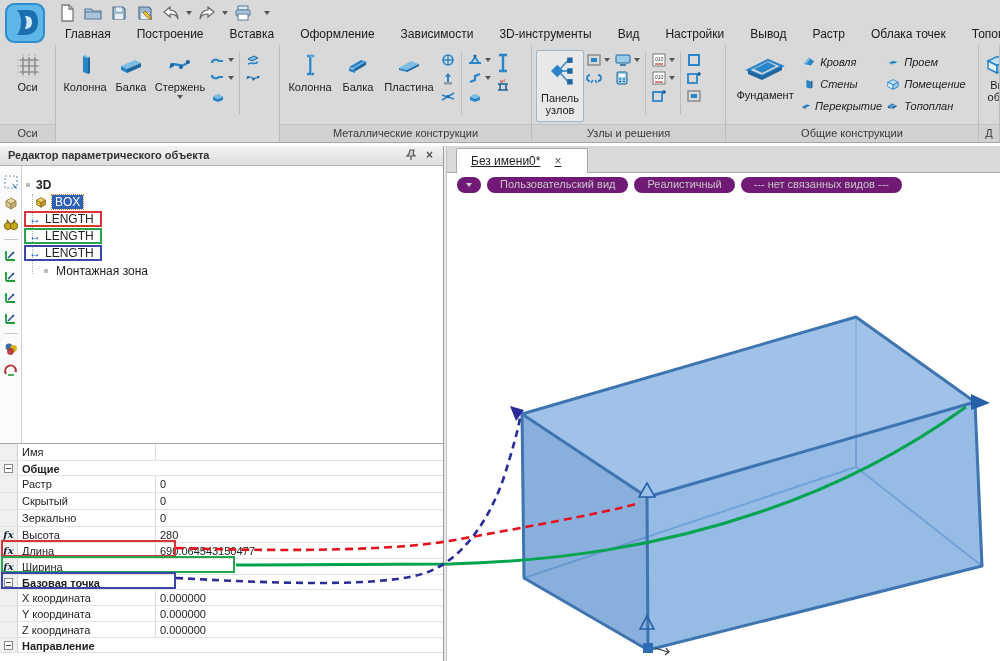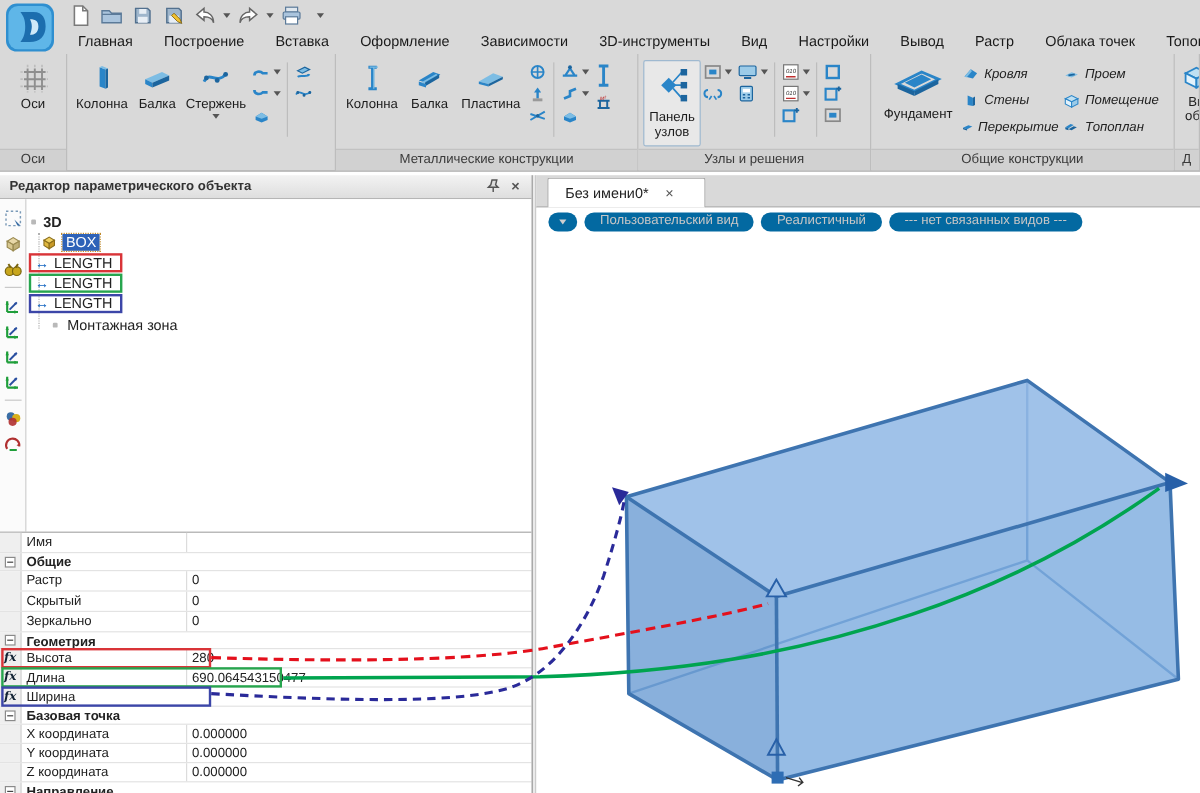--- a/index.html
+++ b/index.html
@@ -55,24 +55,24 @@
   .pval{flex:1;border-left:1px solid #dcdcdc;padding:2px 0 0 4px;color:#222;}
   .h15{height:15px;}.h17{height:17px;}.h16{height:16px;}.h14{height:14px;}
   .minusbox{width:9px;height:9px;border:1px solid #8a8a8a;position:relative;background:#fff;}
   .minusbox:before{content:"";position:absolute;left:1px;right:1px;top:3px;height:1px;background:#444;}
   .fx{font-family:"DejaVu Serif",serif;font-style:italic;font-size:10px;color:#123;font-weight:bold;}
   .outl{position:absolute;border:2px solid;z-index:30;pointer-events:none;}
   
   .splitter{position:absolute;left:443px;top:146px;width:4px;height:515px;background:#eaeaea;border-left:1px solid #9a9a9a;border-right:1px solid #c4c4c4;cursor:col-resize;}
   .vptabs{position:absolute;left:447px;top:146px;width:553px;height:27px;background:#d9d9d9;border-bottom:1px solid #a8a8a8;}
   .doctab{position:absolute;left:9px;top:2px;height:25px;width:132px;background:#fff;border:1px solid #a8a8a8;border-bottom:none;
-     font-size:12px;display:flex;align-items:center;padding:0 8px 0 14px;gap:14px;border-radius:2px 2px 0 0;}
+     font-size:12px;display:flex;align-items:center;padding:0 8px 0 14px;gap:14px;border-radius:2px 2px 0 0;text-decoration:underline;}
   .canvas{position:absolute;left:447px;top:173px;width:553px;height:488px;background:#fff;}
   .pillrow{position:absolute;left:457px;top:177px;display:flex;gap:6px;z-index:10;}
-  .pill{background:#0369a1;color:#c6c6c6;font-size:11px;border-radius:9px;height:16px;padding:1px 13px;white-space:nowrap;}
+  .pill{background:#701a75;color:#c6c6c6;font-size:11px;border-radius:9px;height:16px;padding:1px 13px;white-space:nowrap;}
   .pill.sm{padding:1px 9px;display:flex;align-items:center;}
   .pill .car{border-top-color:#cfcfcf;}
   .overlay{position:absolute;left:0;top:0;width:1000px;height:661px;z-index:40;pointer-events:none;}
   .xchar{color:#555;font-size:12px;line-height:12px;cursor:pointer;}
 </style>
 </head>
 <body>
 
 <svg width="0" height="0" style="position:absolute">
   <defs>
@@ -741,26 +741,20 @@
     <div class="prow h17">
       <div class="pgut"></div>
         <div class="plab">Скрытый</div>
       <div class="pval">0</div>
     </div>
     <div class="prow h17">
       <div class="pgut"></div>
         <div class="plab">Зеркально</div>
       <div class="pval">0</div>
     </div>
-    <div class="prow h14">
-      <div class="pgut">
-          <span class="minusbox"></span>
-        </div>
-      <div class="phead">Геометрия</div>
-    </div>
     <div class="prow h16">
       <div class="pgut">
           <span class="fx">fx</span>
         </div>
       <div class="plab">Высота</div>
       <div class="pval">280</div>
     </div>
     <div class="prow h16">
       <div class="pgut">
           <span class="fx">fx</span>

